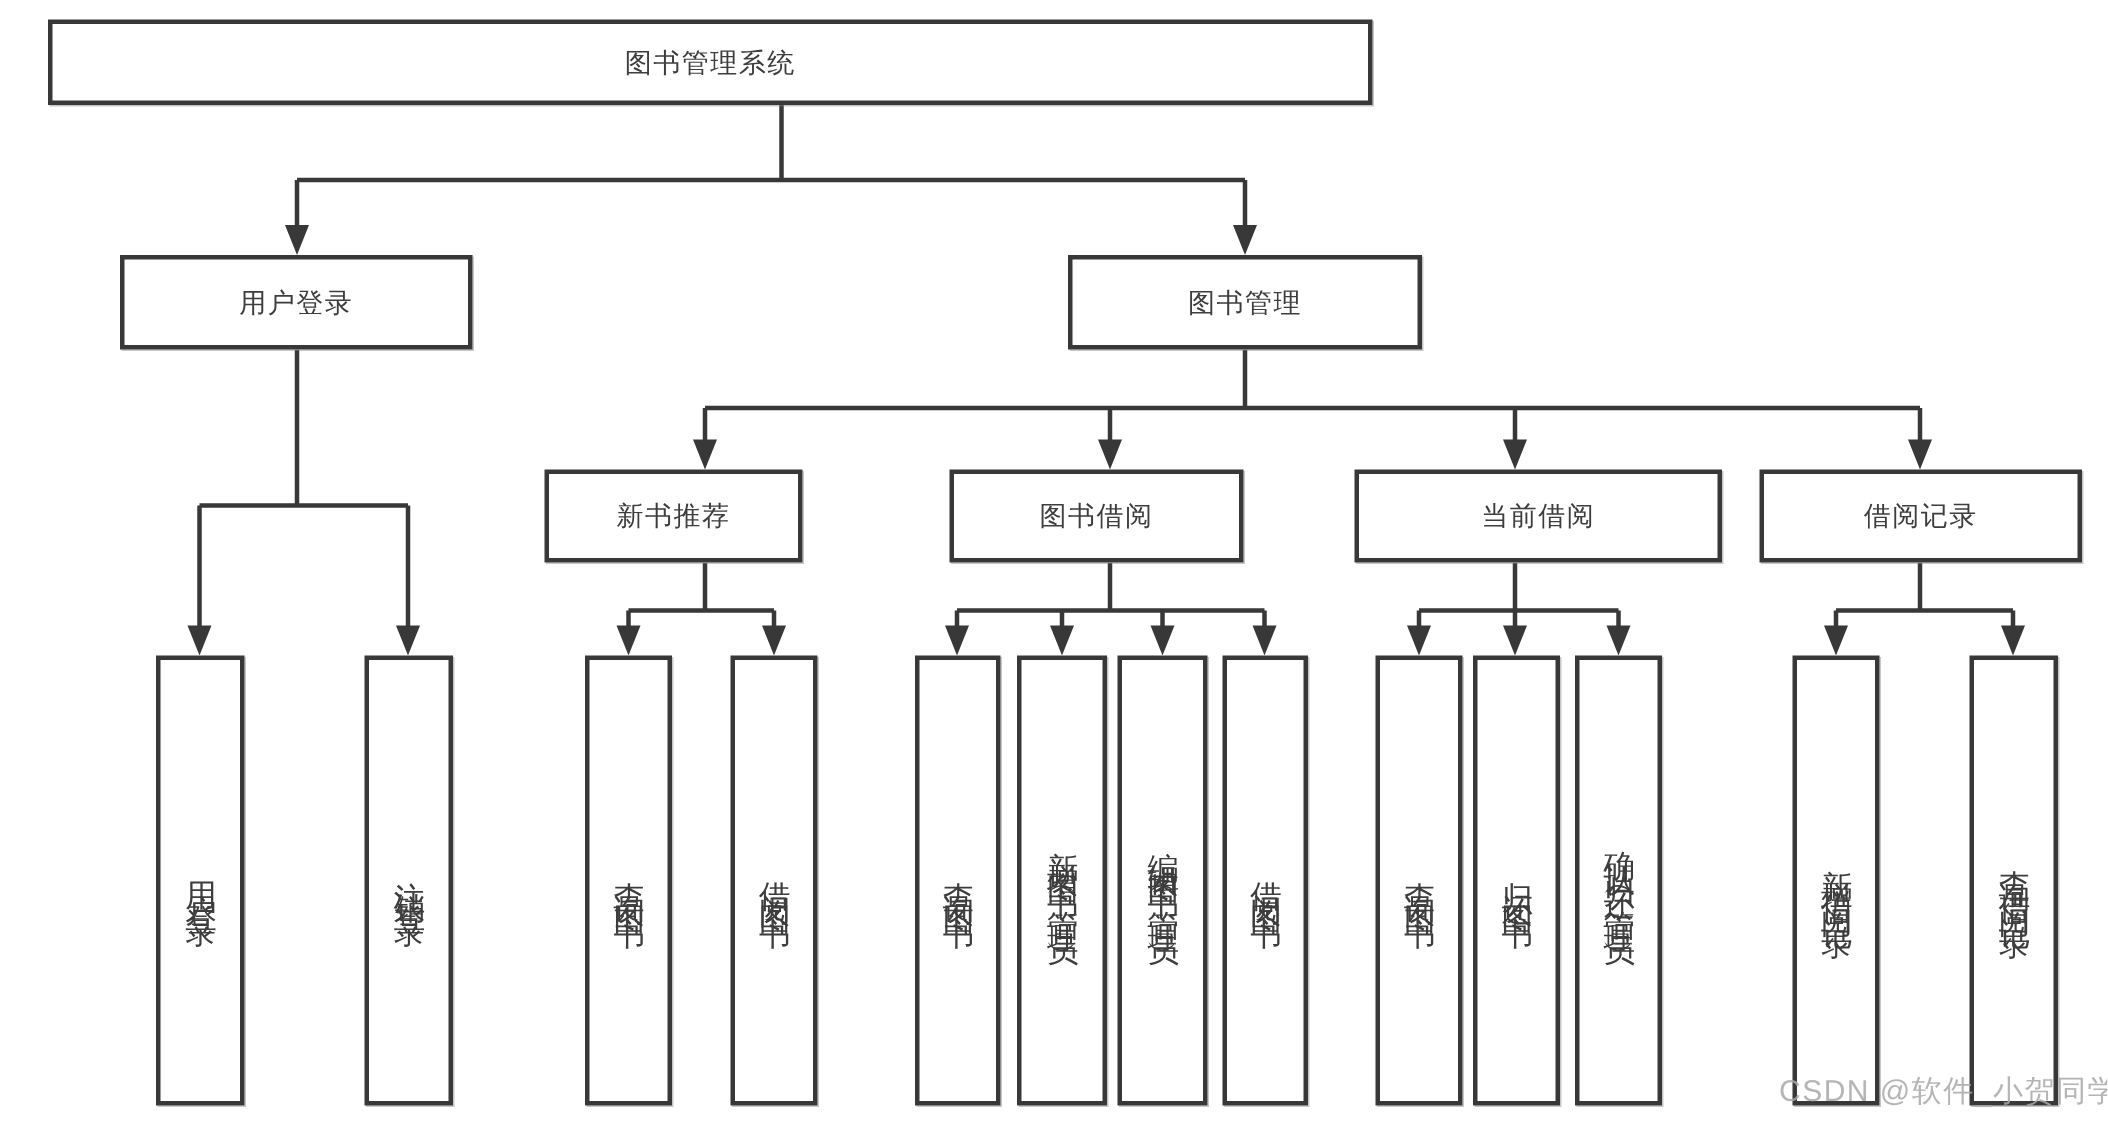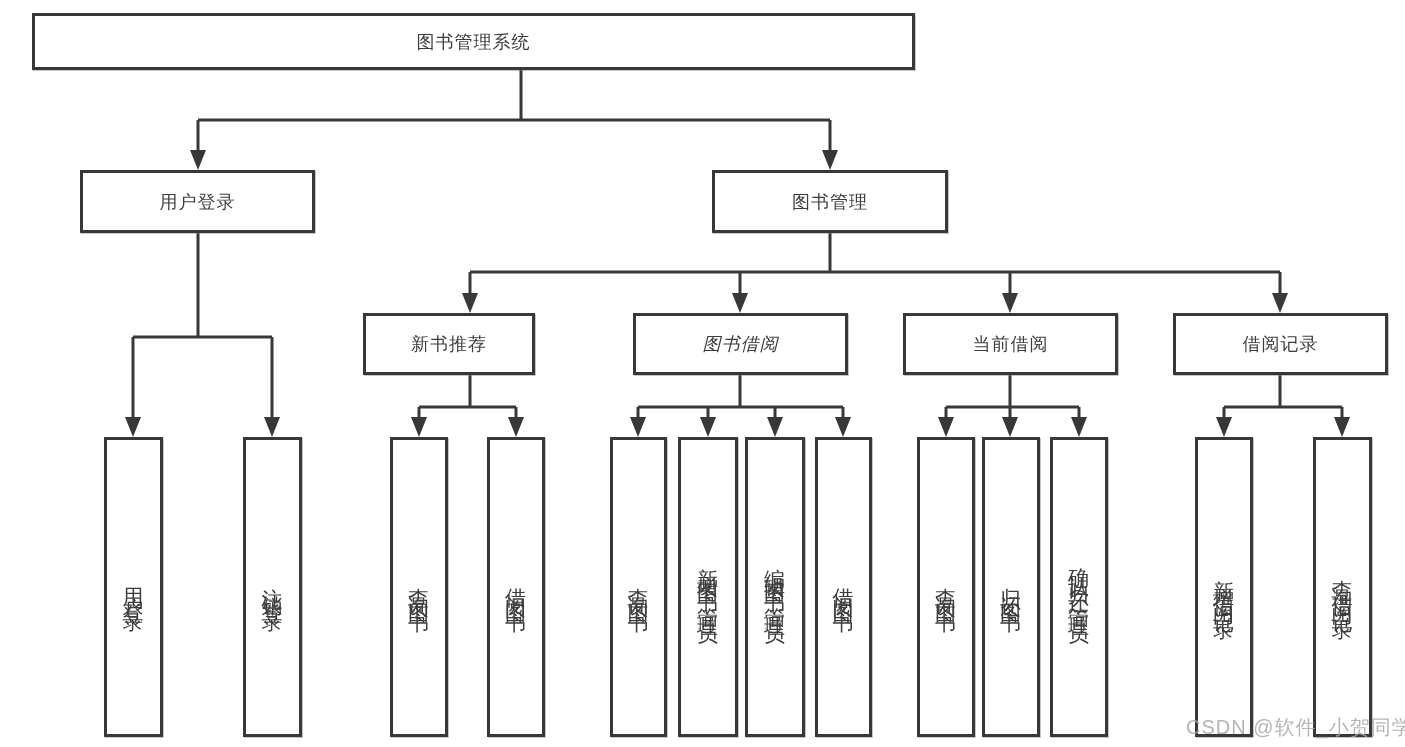--- a/index.html
+++ b/index.html
@@ -130,24 +130,24 @@
   <div class="node node-h" style="left:80px; top:170px; width:235px; height:63px;">
     <span>用户登录</span>
   </div>
   <div class="node node-h" style="left:712px; top:170px; width:236px; height:63px;">
     <span>图书管理</span>
   </div>
 
   <div class="node node-h" style="left:363px; top:313px; width:172px; height:62px;">
     <span>新书推荐</span>
   </div>
-  <div class="node node-h" style="left:633px; top:313px; width:215px; height:62px;font-style:italic;">
+  <div class="node node-h" style="left:633px; top:313px; width:196px; height:62px;">
     <span>图书借阅</span>
   </div>
-  <div class="node node-h" style="left:903px; top:313px; width:215px; height:62px;">
+  <div class="node node-h" style="left:903px; top:313px; width:245px; height:62px;">
     <span>当前借阅</span>
   </div>
   <div class="node node-h" style="left:1173px; top:313px; width:215px; height:62px;">
     <span>借阅记录</span>
   </div>
 
   <div class="node node-v" style="left:104px; top:437px; width:59px; height:300px;">
     <span>用户登录</span>
   </div>
   <div class="node node-v" style="left:243px; top:437px; width:59px; height:300px;">

